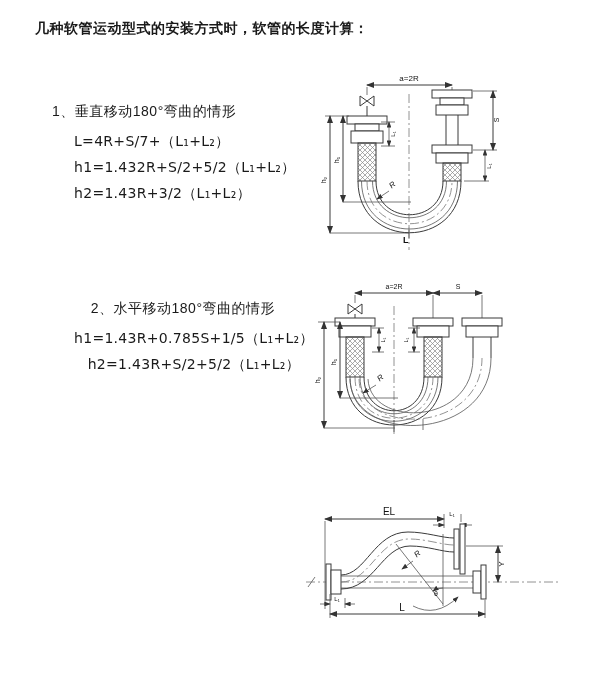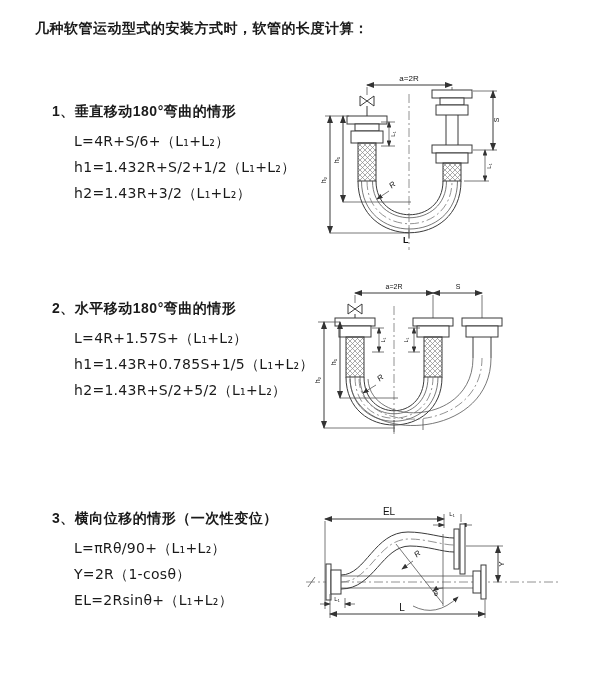--- a/index.html
+++ b/index.html
@@ -4,68 +4,59 @@
 <style>
   html,body{margin:0;padding:0;background:#ffffff;}
   .page{
     position:relative;width:581px;height:675px;background:#ffffff;overflow:hidden;
     font-family:"Liberation Sans","DejaVu Sans",sans-serif;color:#1a1a1a;
   }
   .doc-title{
     position:absolute;left:35px;top:20px;font-size:14px;font-weight:bold;letter-spacing:.5px;
   }
   .section{position:absolute;left:52px;}
-  .section .heading{font-size:14px;font-weight:bold;letter-spacing:.5px;}
+  .section .heading{font-size:14px;font-weight:normal;letter-spacing:.5px;}
   .section .formulas{margin-top:7px;padding-left:22px;}
   .section .formulas div{
     font-size:14px;line-height:26px;letter-spacing:.3px;
     font-family:"DejaVu Sans","Liberation Sans",sans-serif;
   }
-  #sec1{top:103px;} #sec2{top:300px;} #sec3{top:510px;}
+  #sec1{top:103px;} #sec2{top:300px;text-align:center;} #sec3{top:510px;}
   svg{position:absolute;}
   #svg1{left:305px;top:70px;} #svg2{left:300px;top:276px;} #svg3{left:298px;top:494px;}
   svg text{fill:#111;font-family:"Liberation Sans","DejaVu Sans",sans-serif;}
   .ln{stroke:#3a3a3a;stroke-width:1;fill:none;}
   .thin{stroke:#555;stroke-width:.8;fill:none;}
   .cl{stroke:#777;stroke-width:.8;fill:none;stroke-dasharray:9 3 2 3;}
   .wh{fill:#ffffff;stroke:#3a3a3a;stroke-width:1;}
 </style>
 </head>
 <body>
 
 <div class="page">
 
   <div class="doc-title">几种软管运动型式的安装方式时，软管的长度计算：</div>
 
   <div class="section" id="sec1">
     <div class="heading">1、垂直移动180°弯曲的情形</div>
     <div class="formulas">
-      <div>L=4R+S/6+（L₁+L₂）</div>
-      <div>h1=1.432R+S/2+1/2（L₁+L₂）</div>
+      <div>L=4R+S/7+（L₁+L₂）</div>
+      <div>h1=1.432R+S/2+5/2（L₁+L₂）</div>
       <div>h2=1.43R+3/2（L₁+L₂）</div>
     </div>
   </div>
 
   <div class="section" id="sec2">
     <div class="heading">2、水平移动180°弯曲的情形</div>
     <div class="formulas">
-      <div>L=4R+1.57S+（L₁+L₂）</div>
       <div>h1=1.43R+0.785S+1/5（L₁+L₂）</div>
       <div>h2=1.43R+S/2+5/2（L₁+L₂）</div>
     </div>
   </div>
 
-  <div class="section" id="sec3">
-    <div class="heading">3、横向位移的情形（一次性变位）</div>
-    <div class="formulas">
-      <div>L=πRθ/90+（L₁+L₂）</div>
-      <div>Y=2R（1-cosθ）</div>
-      <div>EL=2Rsinθ+（L₁+L₂）</div>
-    </div>
-  </div>
 
   <svg id="svg1" width="285" height="194" viewBox="0 0 285 194">
     <defs>
       <marker id="ar1" markerWidth="8" markerHeight="6" refX="7" refY="3" orient="auto-start-reverse">
         <path d="M0,0L8,3L0,6z" fill="#333"></path>
       </marker>
       <pattern id="hp1" width="5" height="5" patternUnits="userSpaceOnUse">
         <path d="M0,0L5,5M5,0L0,5" stroke="#8a8a8a" stroke-width=".7"></path>
       </pattern>
     </defs>

